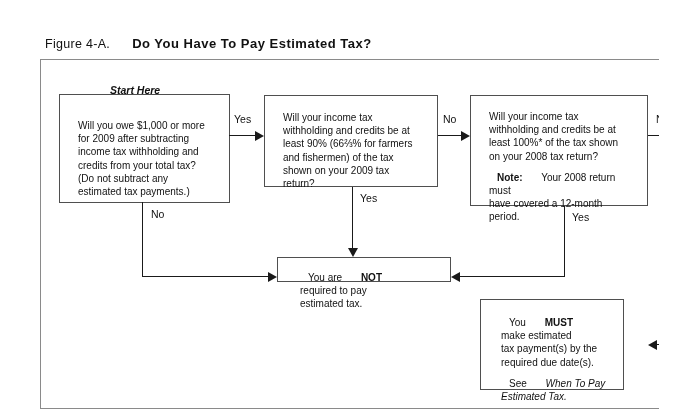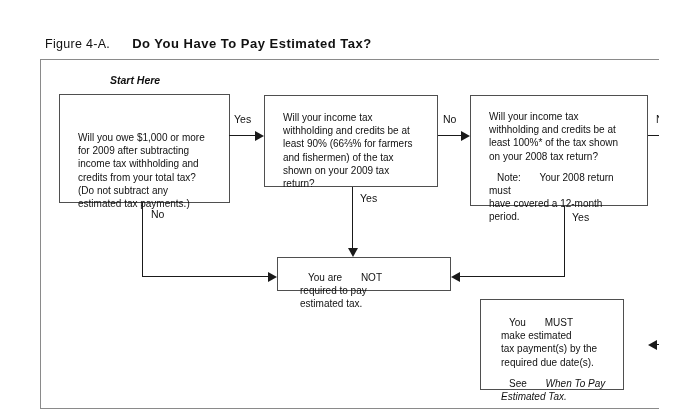--- a/index.html
+++ b/index.html
@@ -5,25 +5,25 @@
   * { margin:8px; padding:0; box-sizing:border-box; }
   html,body { background:#ffffff; }
   .canvas {
     position:relative; width:675px; height:411px; background:#ffffff;
     font-family:"Liberation Sans", sans-serif; color:#111111; overflow:hidden;
   }
   .title-row { position:absolute; left:5px; top:4px; font-size:12.5px; white-space:nowrap; }
   .fig-label { font-weight:400; letter-spacing:0.3px; }
   .fig-title { font-weight:700; font-size:13px; letter-spacing:0.5px; margin-left:14px; }
   .frame { position:absolute; left:8px; top:27px; width:660px; height:350px; border:1px solid #8a8a8a; background:#ffffff; }
-  .start-here { position:absolute; left:78px; top:42px; font-weight:700; font-style:italic; font-size:10.5px; }
+  .start-here { position:absolute; left:78px; top:52px; font-weight:700; font-style:italic; font-size:10.5px; }
   .qbox { position:absolute; border:1px solid #4f4f4f; background:#ffffff; }
   .box-text { white-space:pre-line; font-size:10px; line-height:13.2px; color:#111111; }
   .para2 { margin-top:8px; }
-  .b { font-weight:400; }
+  .b { font-weight:700; }
   .i { font-style:italic; }
   .flow-label { position:absolute; font-size:10.5px; color:#111111; }
   .line { position:absolute; background:#1a1a1a; }
   .h-line { height:1px; }
   .v-line { width:1px; }
   .arr { position:absolute; width:0; height:0; }
   .arr-right { border-top:5px solid transparent; border-bottom:5px solid transparent; border-left:9px solid #1a1a1a; }
   .arr-left  { border-top:5px solid transparent; border-bottom:5px solid transparent; border-right:9px solid #1a1a1a; }
   .arr-down  { border-left:5px solid transparent; border-right:5px solid transparent; border-top:9px solid #1a1a1a; }
   .footnote { position:absolute; left:5px; top:385px; width:666px; font-size:9.3px; line-height:11.5px; white-space:pre-line; color:#111111; }
@@ -34,21 +34,21 @@
 <div class="canvas">
 
   <div class="title-row">
     <span class="fig-label">Figure 4-A.</span><span class="fig-title">Do You Have To Pay Estimated Tax?</span>
   </div>
 
   <div class="frame"></div>
 
   <div class="start-here">Start Here</div>
 
-  <div class="qbox" style="left:27px; top:62px; width:171px; height:109px; padding:28px 6px 0 10px;">
+  <div class="qbox" style="left:27px; top:62px; width:171px; height:109px; padding:16px 6px 0 10px;">
     <div class="box-text">Will you owe $1,000 or more
 for 2009 after subtracting
 income tax withholding and
 credits from your total tax?
 (Do not subtract any
 estimated tax payments.)</div>
   </div>
 
   <div class="flow-label" style="left:202px; top:81px;">Yes</div>
   <div class="line h-line" style="left:197px; top:103px; width:27px;"></div>
@@ -84,21 +84,21 @@
 
   <div class="flow-label" style="left:328px; top:160px;">Yes</div>
   <div class="line v-line" style="left:320px; top:155px; height:62px;"></div>
   <div class="arr arr-down" style="left:316px; top:216px;"></div>
 
   <div class="flow-label" style="left:540px; top:179px;">Yes</div>
   <div class="line v-line" style="left:532px; top:174px; height:71px;"></div>
   <div class="line h-line" style="left:428px; top:244px; width:105px;"></div>
   <div class="arr arr-left" style="left:419px; top:240px;"></div>
 
-  <div class="qbox" style="left:245px; top:225px; width:174px; height:34px; padding:5px 13px 0 14px;">
+  <div class="qbox" style="left:245px; top:225px; width:174px; height:25px; padding:5px 13px 0 14px;">
     <div class="box-text"><span>You are </span><span class="b">NOT</span><span> required to pay
 estimated tax.</span></div>
   </div>
 
   <div class="flow-label" style="left:624px; top:81px;">No</div>
   <div class="line h-line" style="left:616px; top:103px; width:33px;"></div>
   <div class="line v-line" style="left:648px; top:103px; height:210px;"></div>
   <div class="line h-line" style="left:625px; top:312px; width:24px;"></div>
   <div class="arr arr-left" style="left:616px; top:308px;"></div>
 

